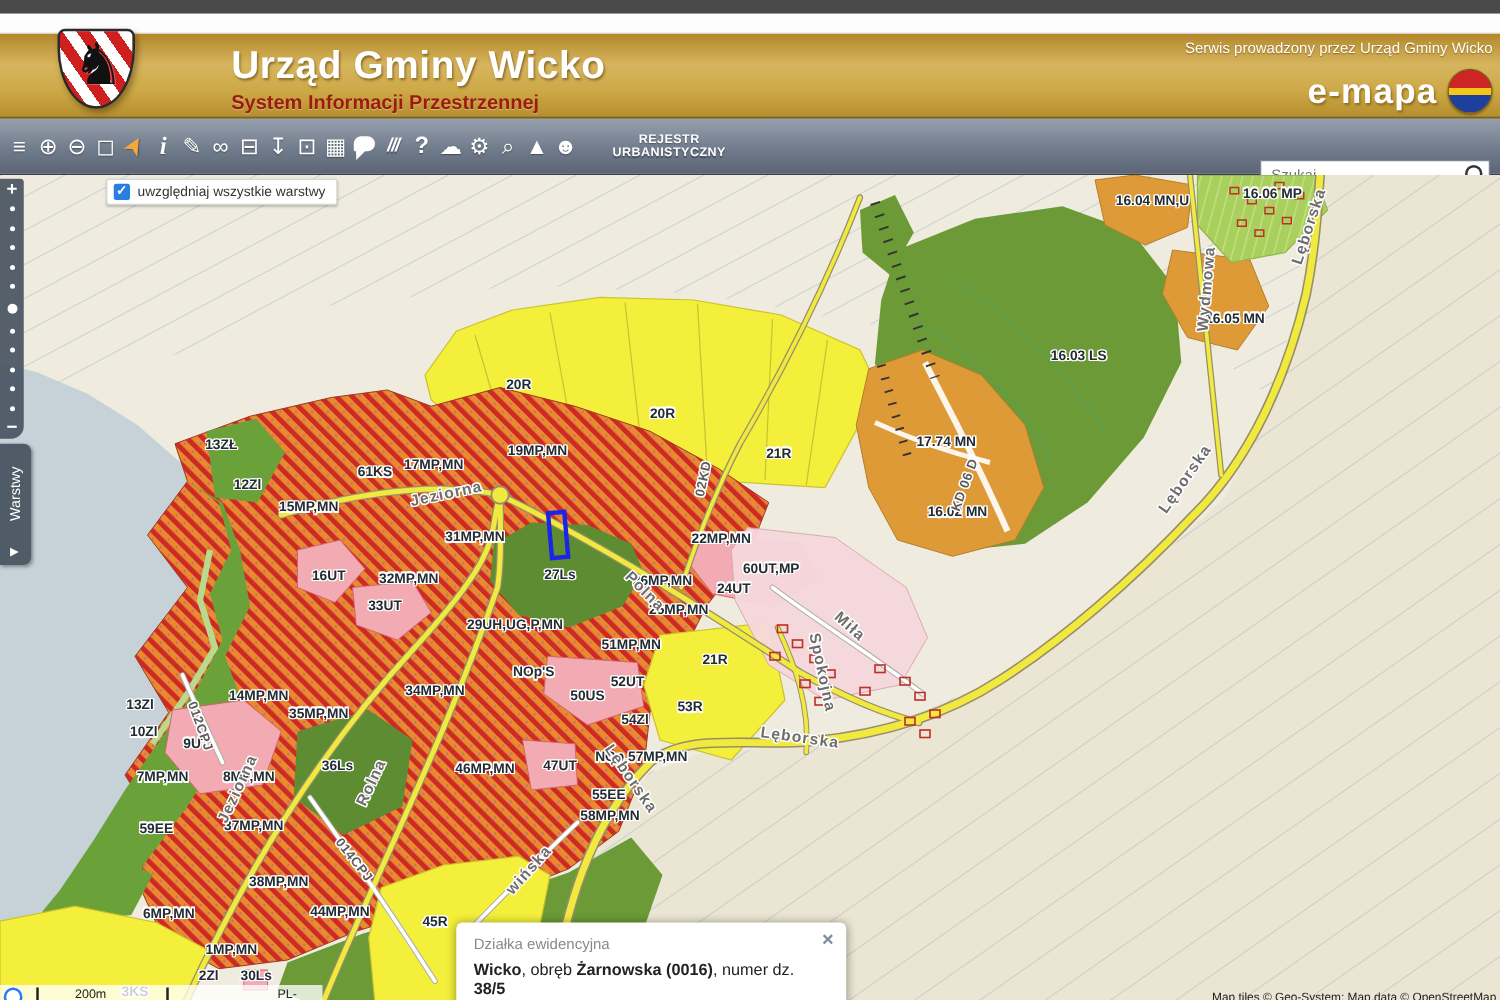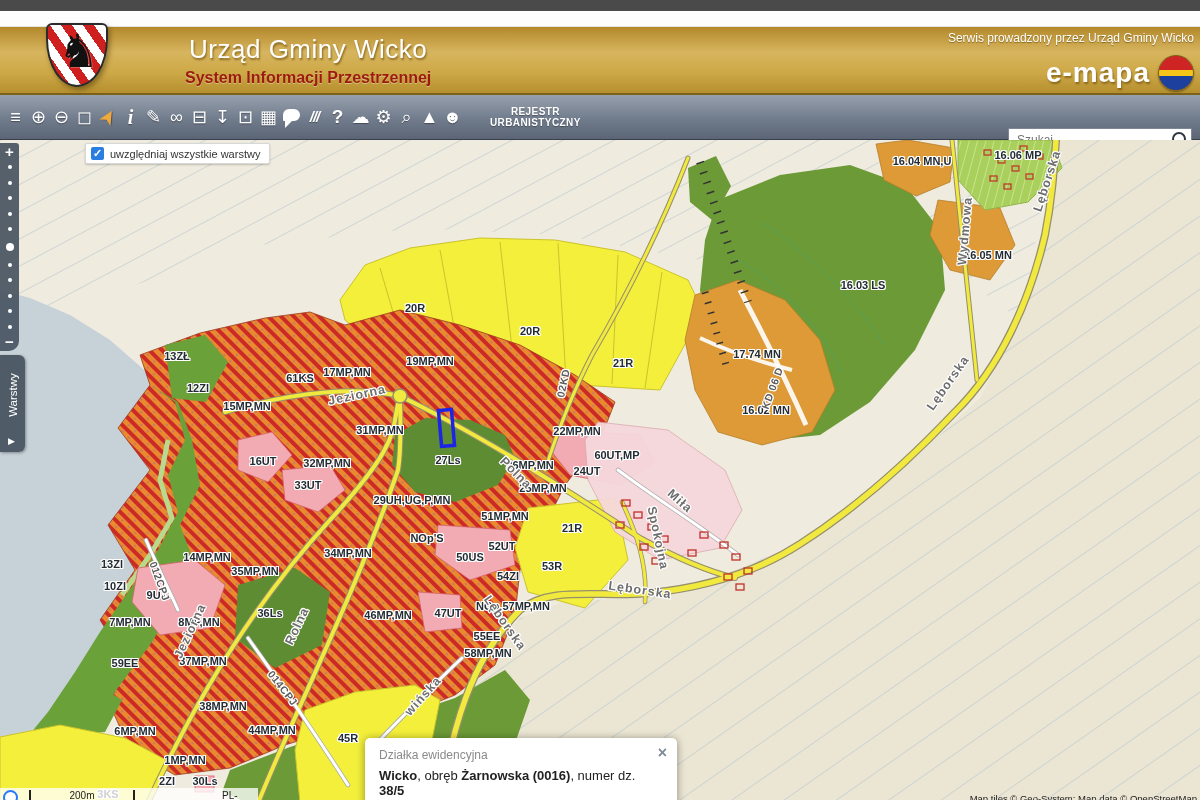--- a/index.html
+++ b/index.html
@@ -11,21 +11,21 @@
     background:linear-gradient(#b3882b 0%,#d7b55e 38%,#cda846 70%,#b68f2e 100%);
     border-bottom:2px solid #7c6118;}
   .crest{position:absolute;left:32px;top:-6px;width:96px;height:66px;}
   .crest .shield{position:absolute;left:14px;top:2px;width:58px;height:60px;
     background:repeating-linear-gradient(55deg,#fff 0 9px,#cf1f1f 9px 18px);
     border:2px solid #2b2b2b;border-radius:6px 6px 50% 50%/6px 6px 75% 75%;
     box-shadow:2px 3px 5px rgba(60,40,0,.45);}
   .crest .griffin{position:absolute;left:26px;top:0;font-size:46px;line-height:60px;color:#111;
     text-shadow:1px 1px 0 rgba(255,255,255,.25);}
   .hdr-titles{position:absolute;left:185px;top:7px;}
-  .hdr-title{font-size:26px;font-weight:normal;color:#fff;letter-spacing:.5px;
+  .hdr-title{font-size:31px;font-weight:bold;color:#fff;letter-spacing:.5px;
     text-shadow:1px 2px 2px rgba(90,60,0,.6);text-align:center;}
   .hdr-sub{margin-top:4px;font-size:16px;font-weight:bold;color:#9c1a0e;
     text-shadow:0 1px 0 rgba(255,255,255,.35);}
   .hdr-right{position:absolute;right:6px;top:4px;text-align:right;}
   .hdr-service{font-size:12px;color:#fff;text-shadow:0 1px 1px rgba(90,60,0,.6);}
   .brand-row{margin-top:10px;display:flex;align-items:center;justify-content:flex-end;gap:8px;}
   .brand{font-size:28px;color:#fff;font-weight:bold;letter-spacing:1px;
     text-shadow:1px 2px 2px rgba(90,60,0,.55);}
   .globe{width:34px;height:34px;border-radius:50%;
     background:linear-gradient(#cf2424 0 42%,#f5c518 42% 58%,#1d3f9e 58% 100%);
@@ -97,21 +97,21 @@
   .popup .ptitle{font-size:12px;color:#8a8a8a;}
   .popup .pmain{margin-top:6px;font-size:13px;color:#222;}
   .pclose{position:absolute;right:10px;top:8px;color:#7d8a97;font-size:16px;font-weight:bold;
     cursor:pointer;line-height:14px;}
   
   .bottombar{position:absolute;left:0;top:648px;width:258px;height:15px;
     background:rgba(255,255,255,.78);}
   .geoloc{position:absolute;left:3px;top:2px;width:11px;height:11px;border:2.5px solid #2979ff;
     border-radius:50%;background:#fff;cursor:pointer;}
   .tick{position:absolute;top:2px;width:1.5px;height:13px;background:#222;}
-  .scaletext{position:absolute;left:60px;top:2px;width:44px;text-align:center;
+  .scaletext{position:absolute;left:60px;top:2px;width:44px;text-align:left;
     font-size:10px;color:#222;}
   .proj{position:absolute;left:178px;top:2px;font-size:10px;color:#222;cursor:pointer;padding-left:44px;}
   .proj .chev{margin-left:28px;font-size:9px;}
   .attribution{position:absolute;right:3px;top:653px;font-size:9.5px;color:#1c1c1c;
     white-space:nowrap;}
 </style>
 </head>
 <body>
 
 <div class="strip-dark" data-name="top-strip"></div>

